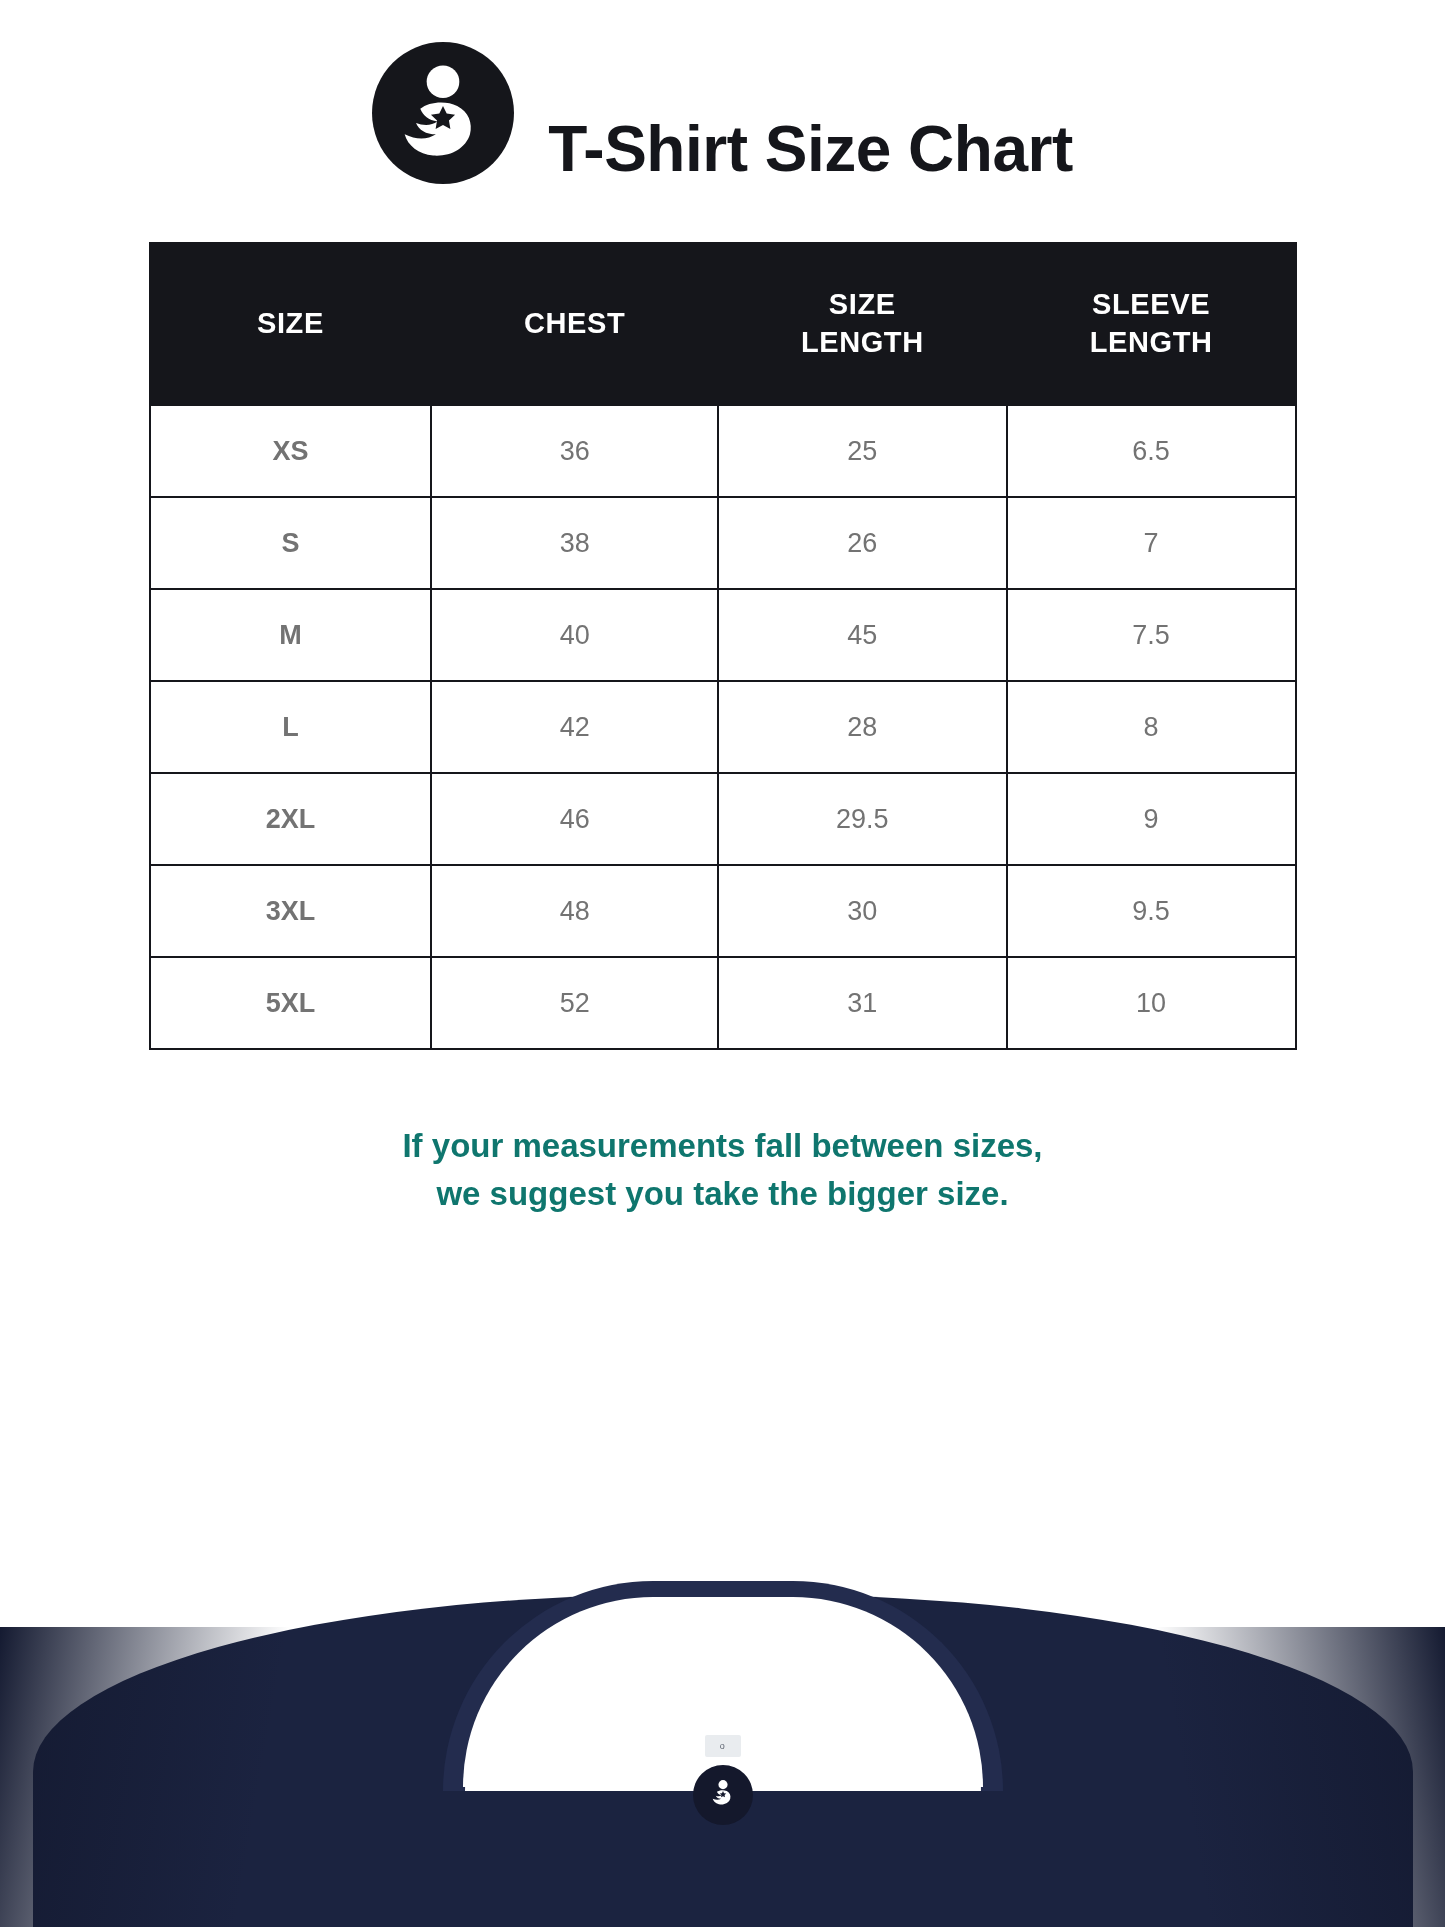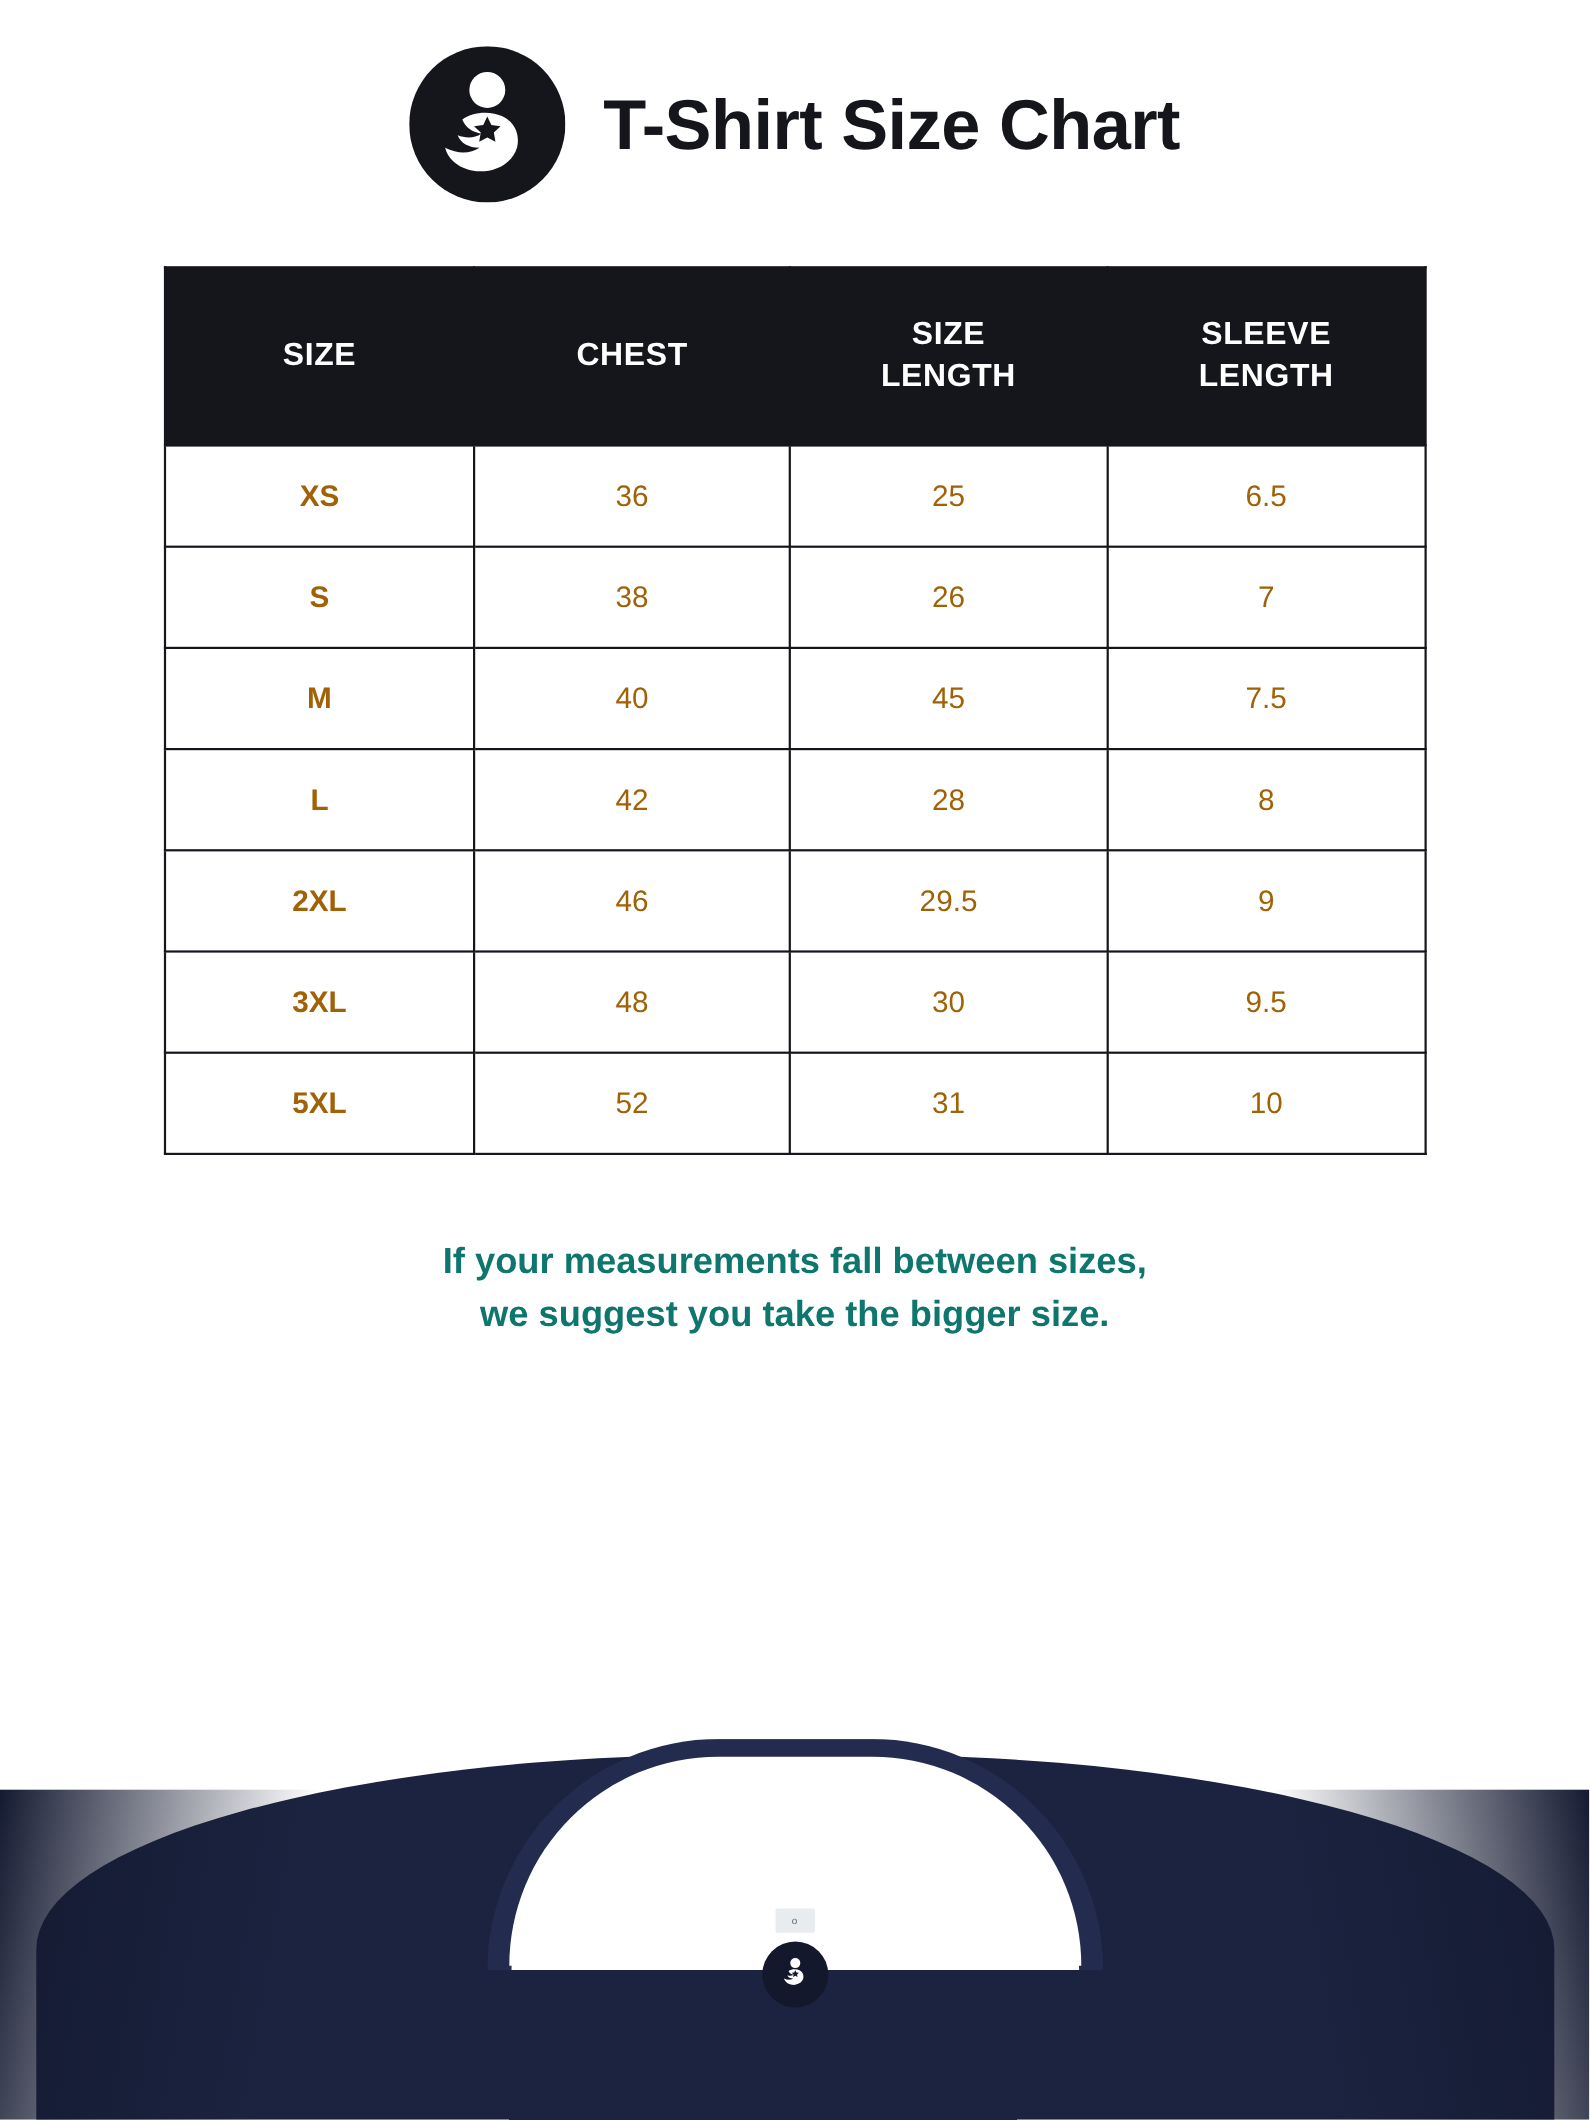--- a/index.html
+++ b/index.html
@@ -12,21 +12,21 @@
     height: 1927px;
     position: relative;
     font-family: "Liberation Sans", sans-serif;
     color: #15161b;
     overflow: hidden;
   }
 
   
   .header {
     display: flex;
-    align-items: center;
+    align-items: flex-end;
     justify-content: center;
     gap: 34px;
     padding-top: 42px;
   }
   .brand-logo {
     width: 142px;
     height: 142px;
     flex: 0 0 auto;
   }
   .page-title {
@@ -60,21 +60,21 @@
     letter-spacing: 0.6px;
     height: 148px;
     padding: 6px 4px;
     line-height: 1.3;
     border-color: #15161b;
   }
   table.size-table thead th .thline { display: block; }
   table.size-table tbody td {
     height: 88px;
     font-size: 27px;
-    color: #a16207;
+    color: #737373;
     background: #ffffff;
     font-weight: normal;
   }
   table.size-table tbody td.size-cell {
     font-weight: bold;
     font-size: 27px;
   }
   col.c-size  { width: 24.6%; }
   col.c-chest { width: 25.0%; }
   col.c-body  { width: 25.2%; }

